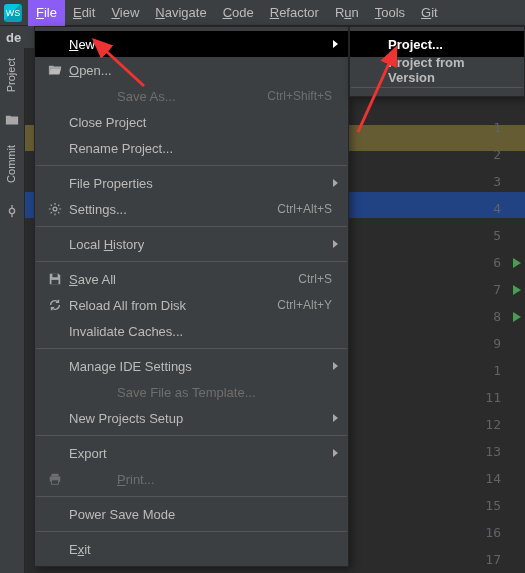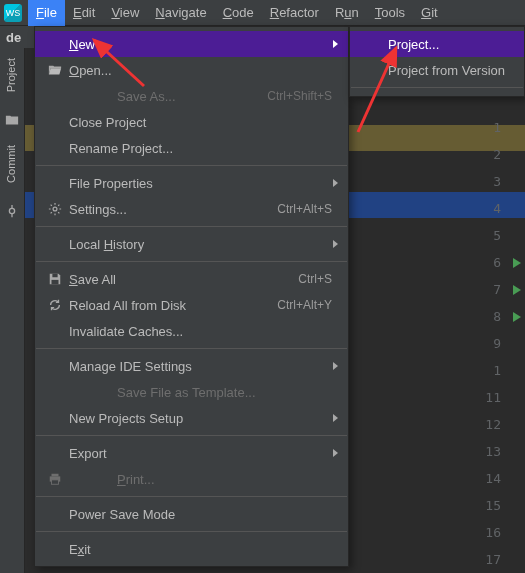--- a/index.html
+++ b/index.html
@@ -32,21 +32,21 @@
     display:flex;align-items:center;justify-content:center;
     color:#fff;font-weight:normal;font-size:9px;
   }
   .menu-item {
     padding: 0 8px;
     line-height: 26px;
     color: #bbbbbb;
     cursor: default;
   }
   .menu-item.selected {
-    background: #3b82f6;
+    background: #8b5cf6;
     color: #ffffff;
   }
   .mn { text-decoration: underline; }
 
   
   .tabbar {
     height: 22px;
     background: #3c3f41;
     display:flex;align-items:center;padding:0 6px;
     color:#ccc;font-weight:bold;font-size:13px;
@@ -134,21 +134,21 @@
     position:relative;
   }
   .dd-item .icon-slot {
     width:20px;display:flex;align-items:center;justify-content:center;color:#a8a8a8;
   }
   .dd-item .text { flex:1; padding-left:4px; }
   .dd-item .shortcut { color:#9c9c9c; padding-right:6px; font-size:12px; }
   .dd-item.disabled { color:#6e6e6e;gap:48px; }
   .dd-item.disabled .shortcut { color:#6e6e6e; }
   .dd-item.highlight {
-    background:#4c1d95;color:#ffffff;
+    background:#000000;color:#ffffff;
   }
   .dd-item .arrow {
     width:0;height:0;
     border-left:5px solid #a8a8a8;
     border-top:4px solid transparent;
     border-bottom:4px solid transparent;
     margin-left:4px;
   }
   .dd-item.highlight .arrow{border-left-color:#fff;}
   .dd-sep {
@@ -160,20 +160,21 @@
   
   .submenu {
     position:absolute;
     left:349px; top:26px;
     width:176px;
     background:#3c3f41;
     border:1px solid #262626;
     box-shadow: 3px 3px 8px rgba(0,0,0,0.4);
     padding:4px 0;
     overflow:hidden;
+    font-weight:bold;
   }
   .submenu .dd-item { padding-left:14px; }
 
   
   .tutorial-arrow {
     position:absolute;
     pointer-events:none;
   }
   svg { display:block; }
 </style>

